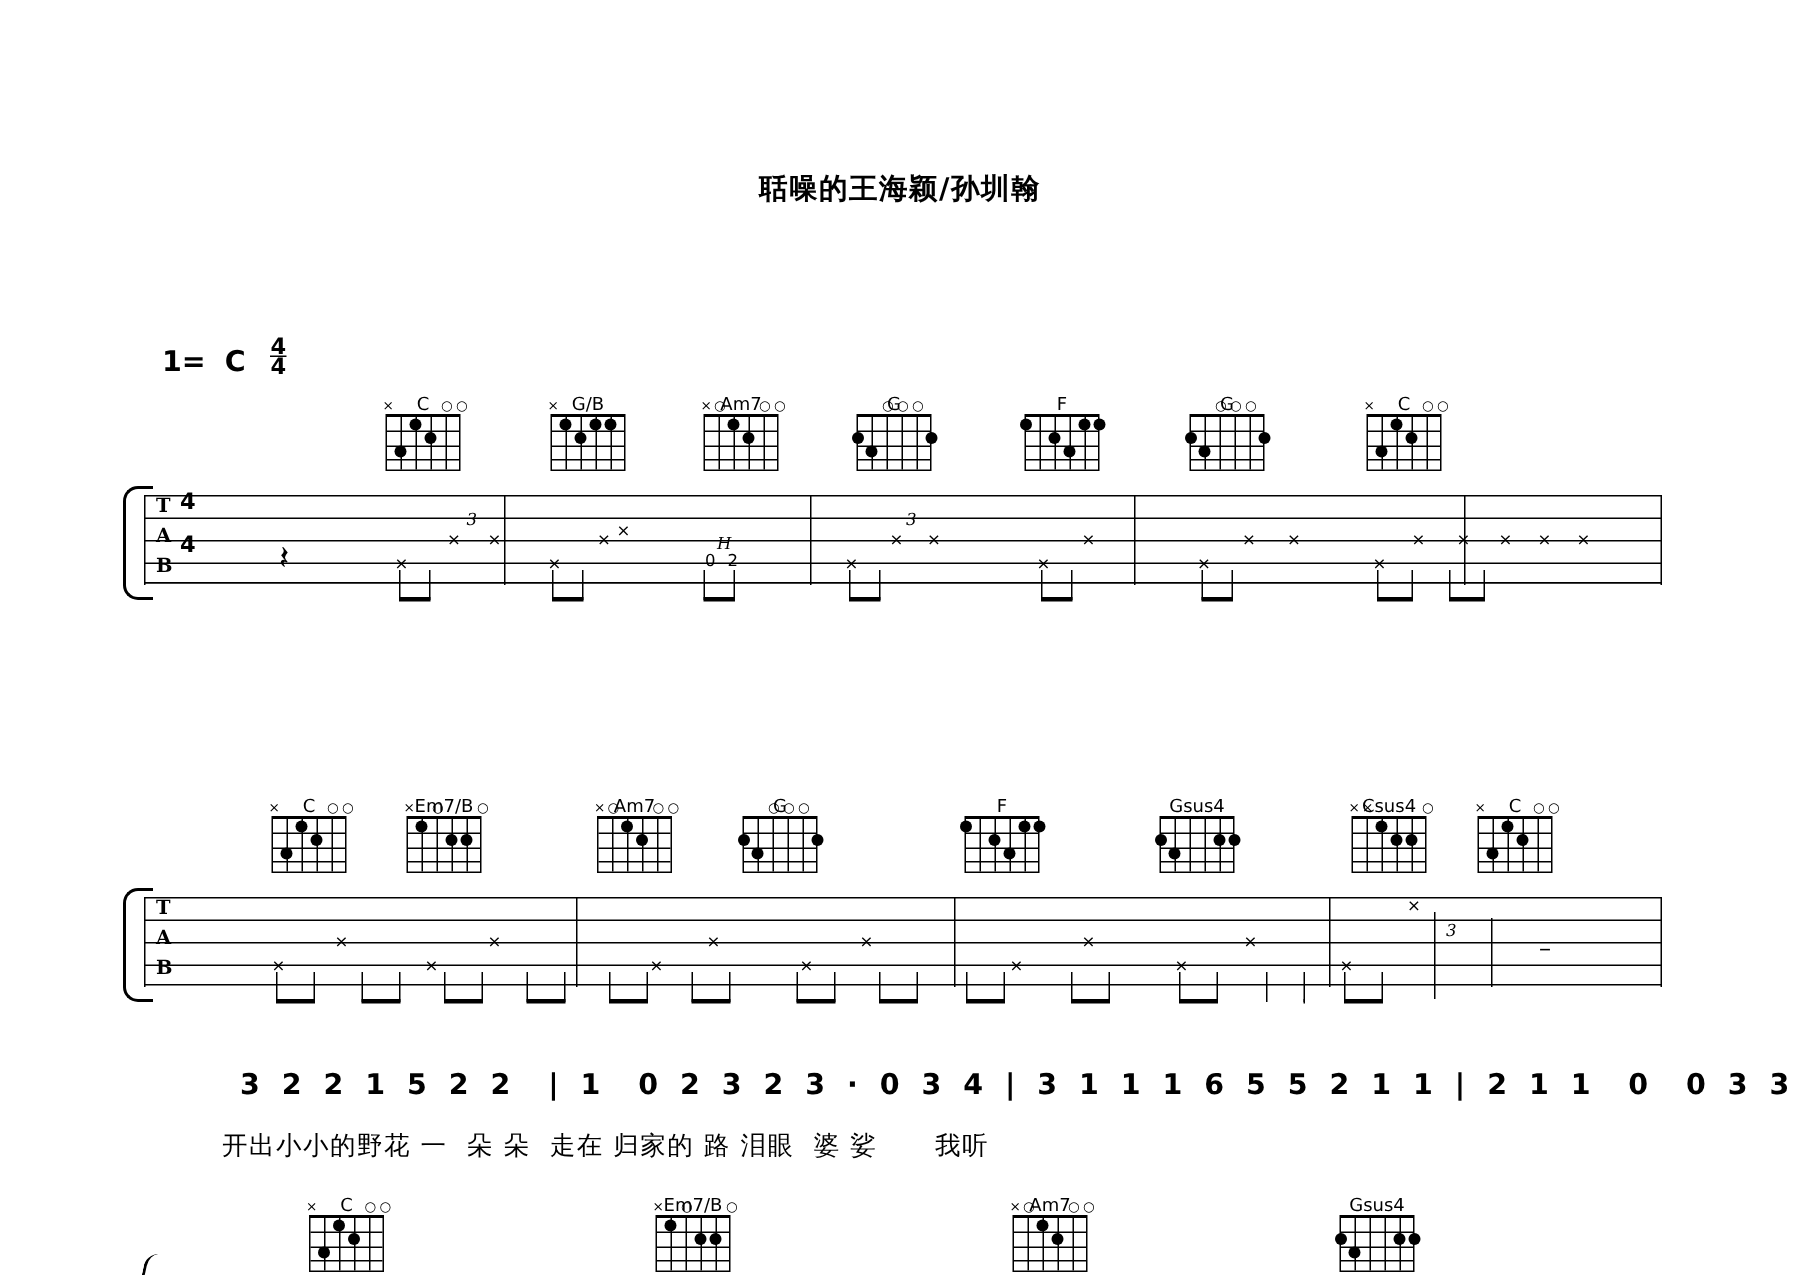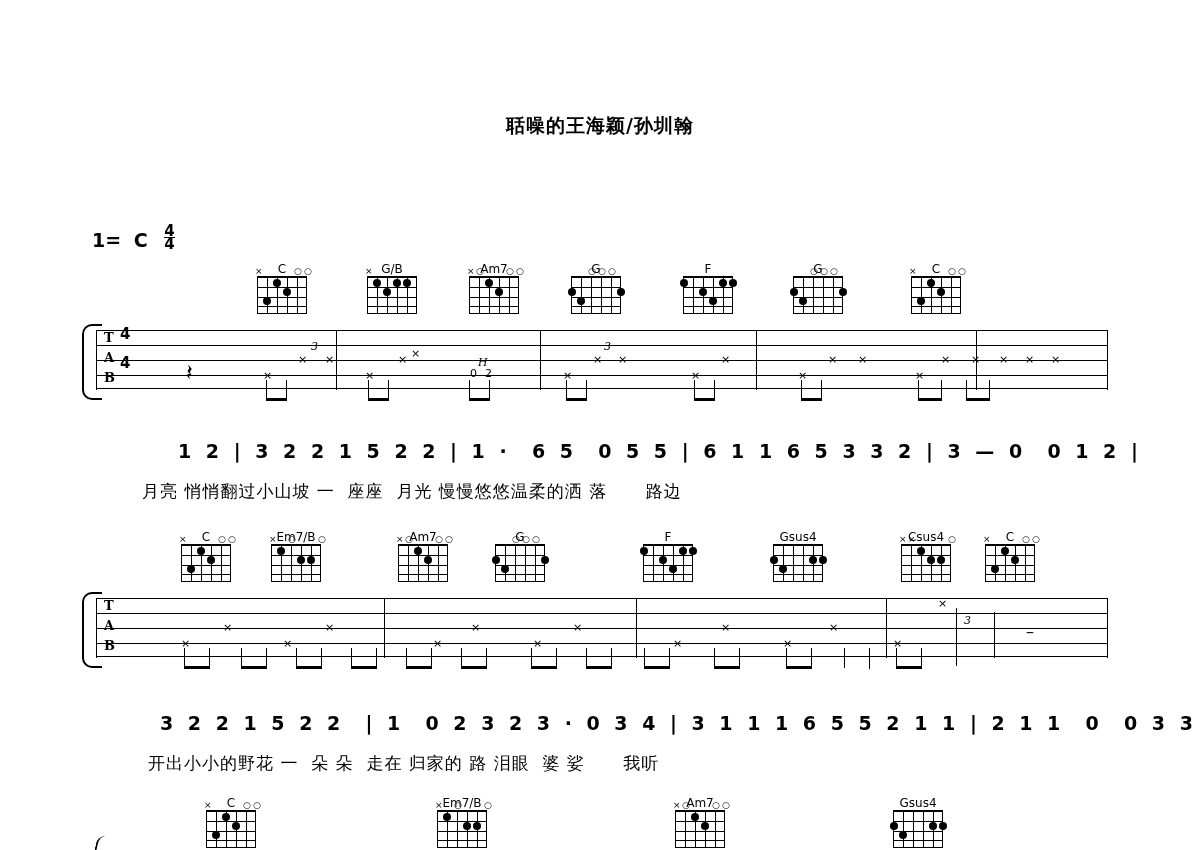--- a/index.html
+++ b/index.html
@@ -24,21 +24,21 @@
     font-family:"DejaVu Sans", sans-serif;
     font-size:19px;font-weight:bold;letter-spacing:1px;
   }
   .credits{
     position:absolute;top:150px;right:105px;
     font-family:"DejaVu Sans", sans-serif;
     font-size:15px;font-weight:bold;line-height:22px;text-align:left;
   }
   .credits div span.lab{display:inline-block;width:62px;}
   .keysig{
-    position:absolute;top:225px;left:92px;
+    position:absolute;top:225px;left:108px;
     font-family:"DejaVu Sans", sans-serif;
     font-size:19px;font-weight:bold;
   }
   .keysig .frac{
     display:inline-block;vertical-align:-2px;margin-left:10px;
     font-size:15px;line-height:12px;text-align:center;
   }
   .keysig .frac i{display:block;font-style:normal;}
 
   
@@ -344,22 +344,20 @@
       <span class="xmark" style="left:958px;top:30px">×</span>
       <div class="stem" style="left:822px;top:50px;height:20px"></div>
       <div class="stem" style="left:845px;top:50px;height:20px"></div>
       <div class="stem" style="left:870px;top:50px;height:20px"></div>
       <div class="stem" style="left:893px;top:50px;height:20px"></div>
       <div class="beam" style="left:822px;top:68px;width:24px"></div>
       <div class="beam" style="left:870px;top:68px;width:24px"></div>
     </div>
   </div>
 
-  <div class="melody" style="left:178px;top:440px;letter-spacing:4px;">1 2 | 3 2 2 1 5 2 2 | 1 ·  6 5  0 5 5 | 6 1 1 6 5 3 3 2 | 3 — 0  0 1 2 |</div>
-  <div class="lyrics" style="left:142px;top:480px;letter-spacing:1px;">月亮 悄悄翻过小山坡 一  座座  月光 慢慢悠悠温柔的洒 落      路边</div>
 
   <div class="chord" style="left:178px;top:530px;">
     <div class="nm">C</div>
     <div class="grid">
       <i class="v" style="left:9px"></i>
         <i class="v" style="left:19px"></i>
         <i class="v" style="left:29px"></i>
         <i class="v" style="left:39px"></i>
       <i class="h" style="top:9px"></i>
         <i class="h" style="top:19px"></i>

